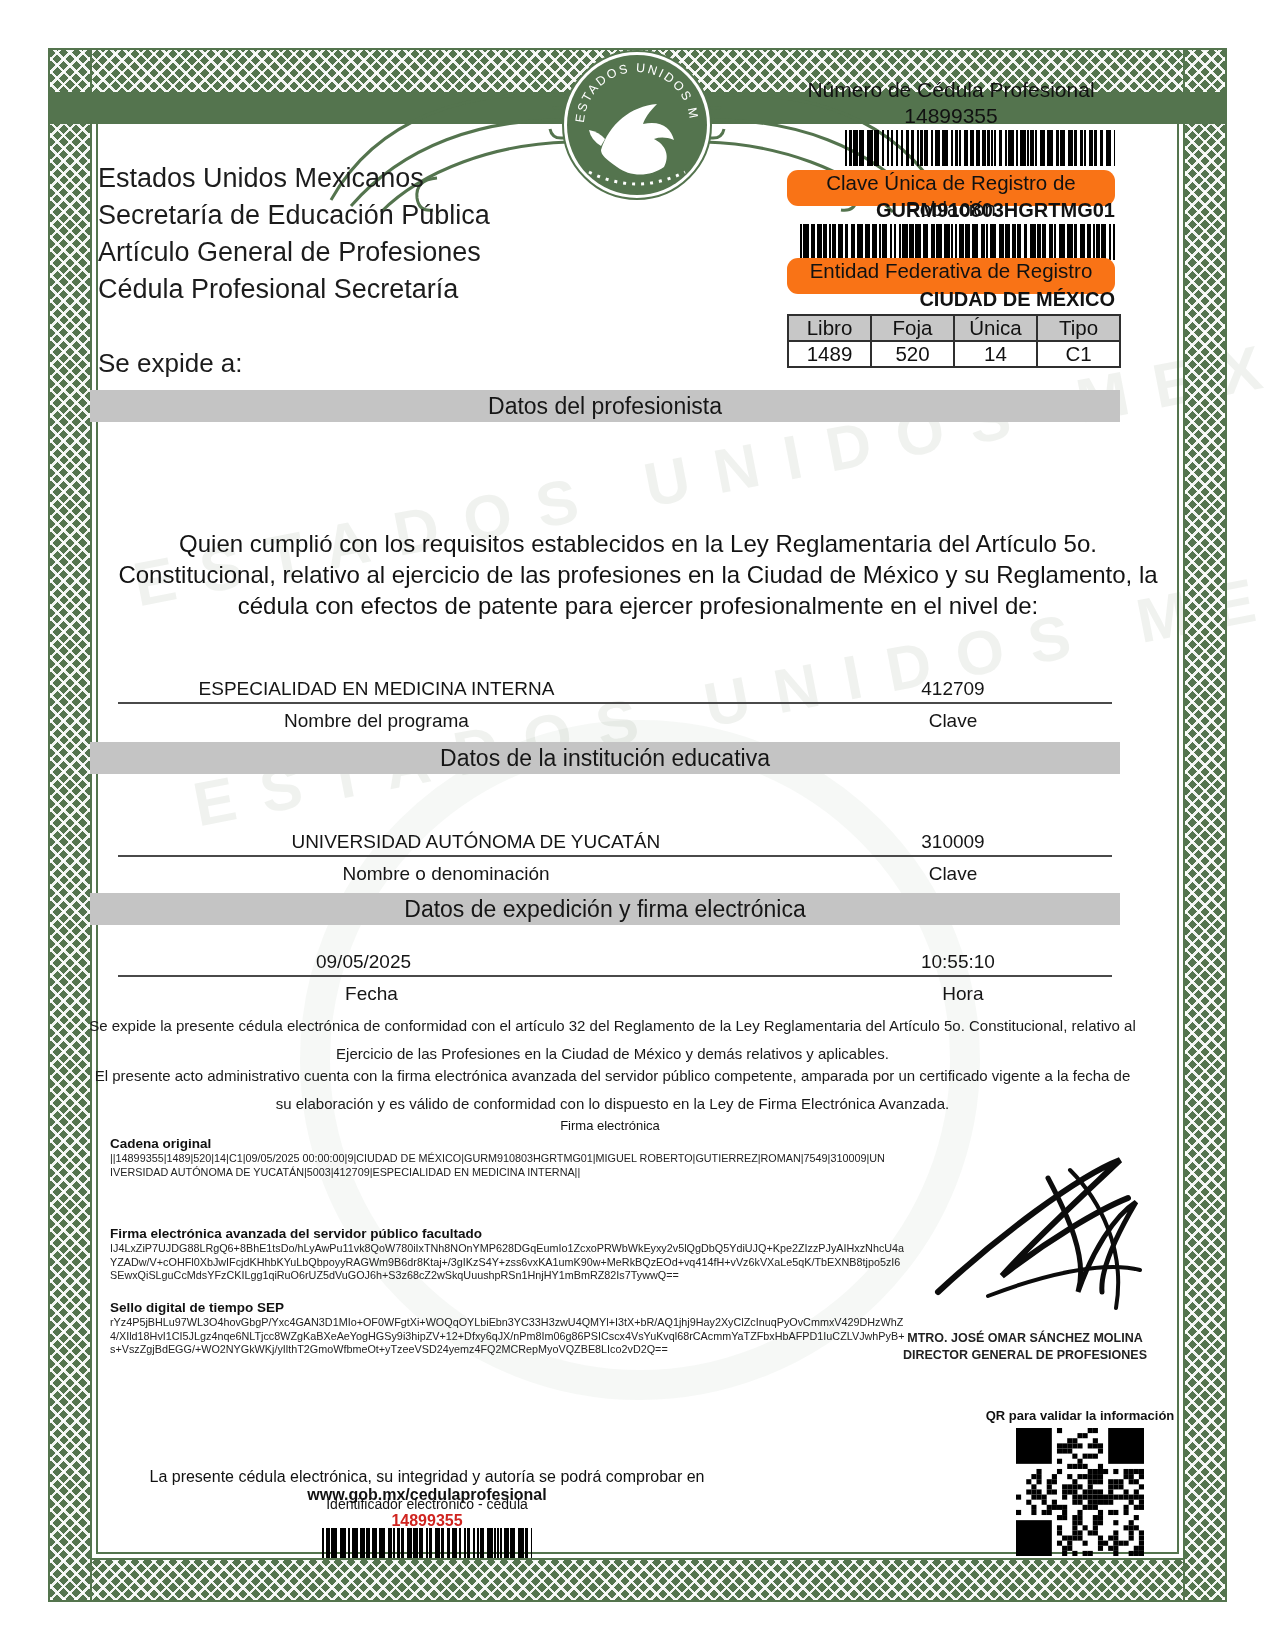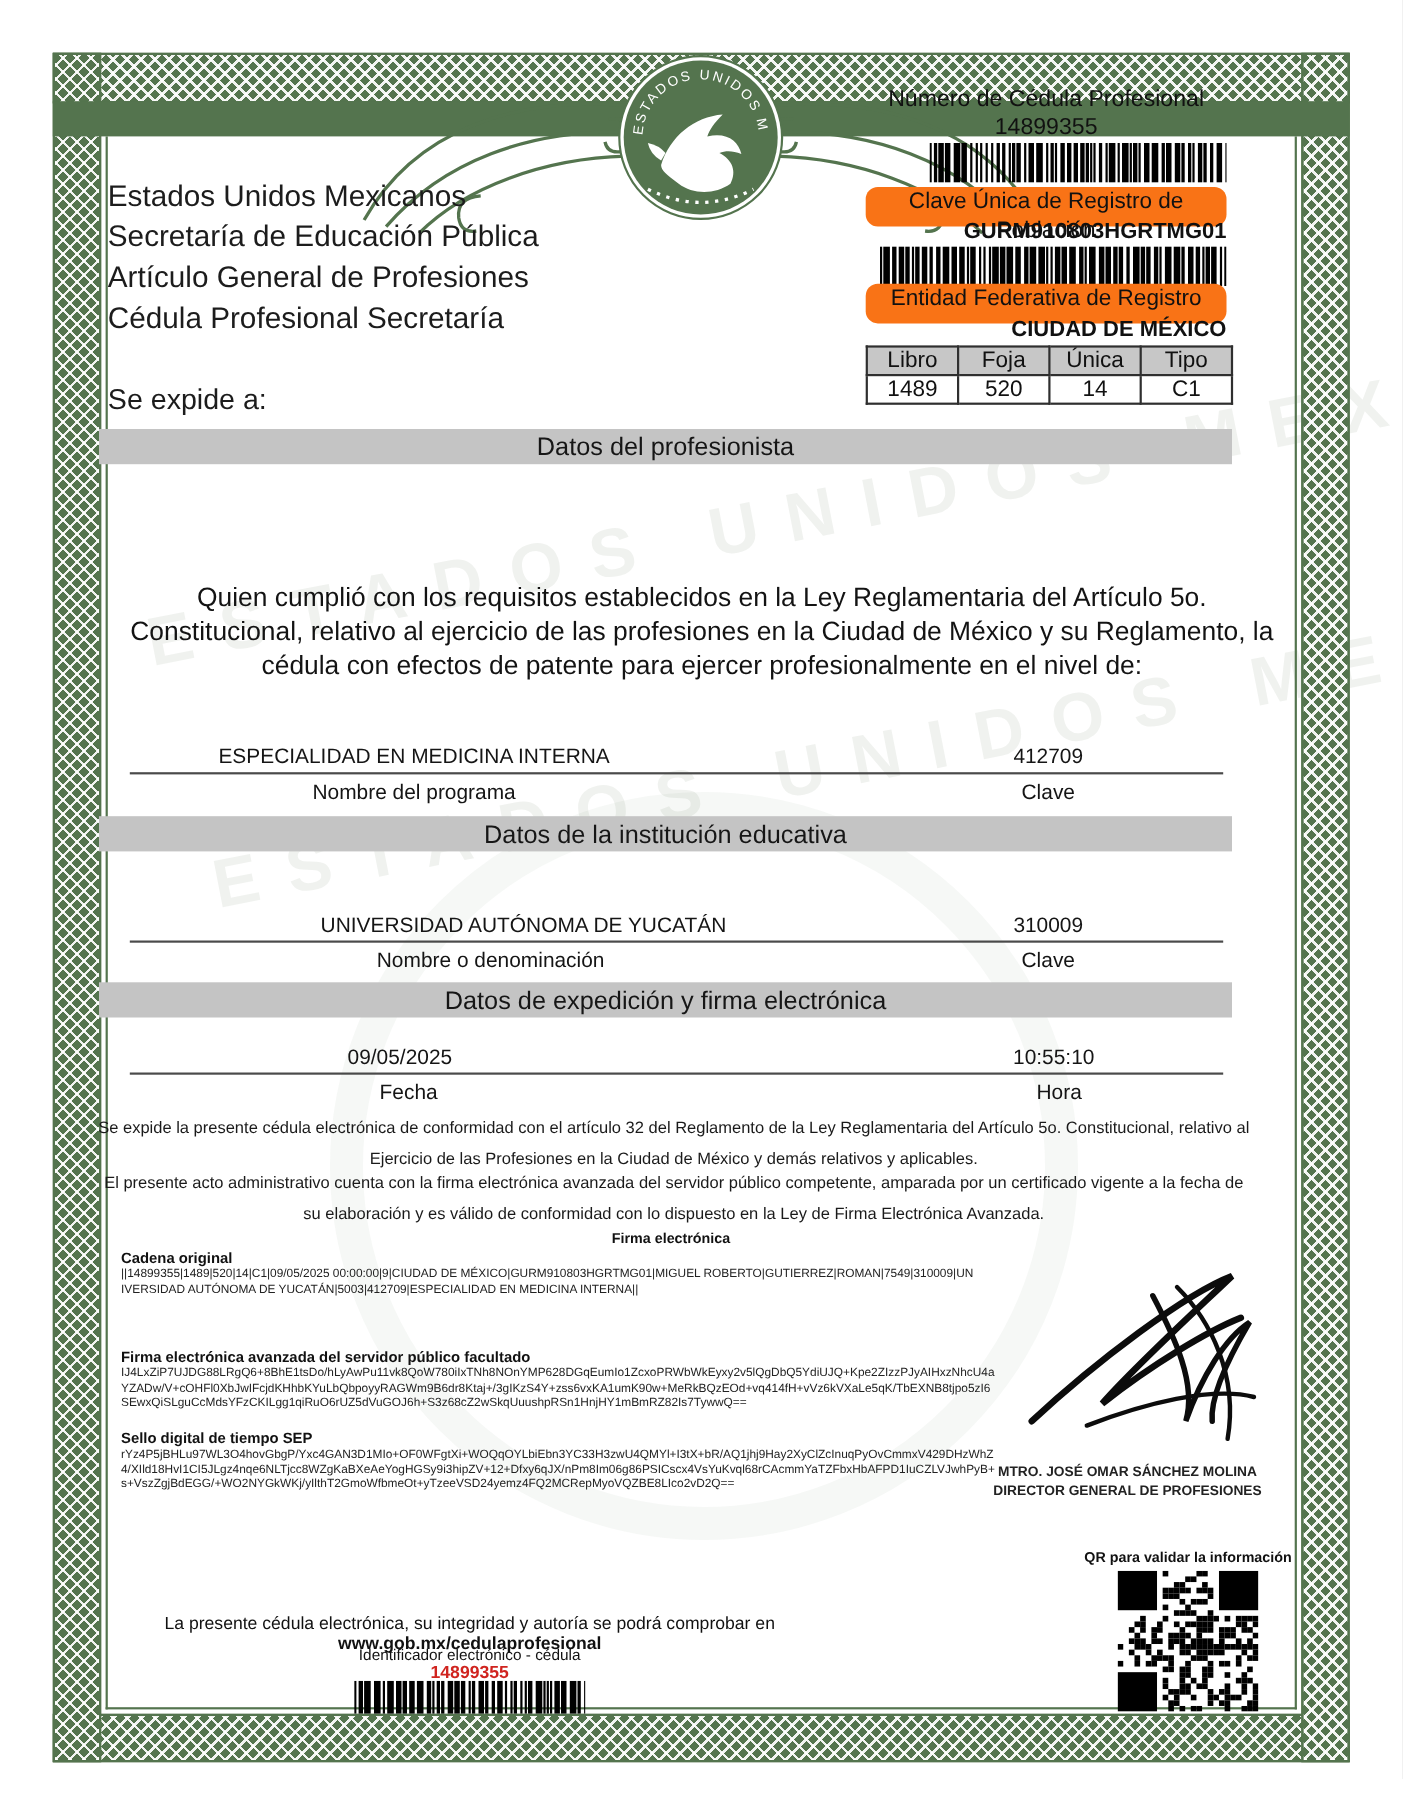--- a/index.html
+++ b/index.html
@@ -48,21 +48,21 @@
   
   .frow{position:absolute;left:118px;width:994px;}
   .frow .vals,.frow .labs{position:relative;height:25px;}
   .frow .vals span,.frow .labs span{position:absolute;bottom:0;transform:translateX(-50%);
        white-space:nowrap;font-size:19px;color:#151515;}
   .frow .line{border-top:2px solid #4a4a4a;margin:2px 0 3px 0;}
 
   .para{left:118px;top:528px;width:1040px;text-align:center;font-size:24px;line-height:31px;color:#131313;}
 
   .notes{left:85px;width:1055px;text-align:center;font-size:15px;line-height:28px;color:#1a1a1a;}
-  .firma-head{left:110px;top:1118px;width:1000px;text-align:center;font-size:13px;font-weight:bold;}
+  .firma-head{left:110px;top:1118px;width:1000px;text-align:center;font-size:13px;font-weight:normal;}
 
   .finelabel{font-size:13.5px;font-weight:bold;color:#111;}
   .finetext{font-size:10.8px;line-height:13.5px;color:#222;word-break:break-all;}
 
   .signer{left:895px;top:1330px;width:260px;text-align:center;font-size:12.5px;font-weight:bold;line-height:17px;color:#222;}
   .qrlabel{left:960px;top:1408px;width:240px;text-align:center;font-size:13px;font-weight:bold;}
 
   .footer{left:82px;width:690px;text-align:center;}
   .f-main{top:1468px;font-size:16px;}
   .f-id{top:1496px;font-size:14px;}

